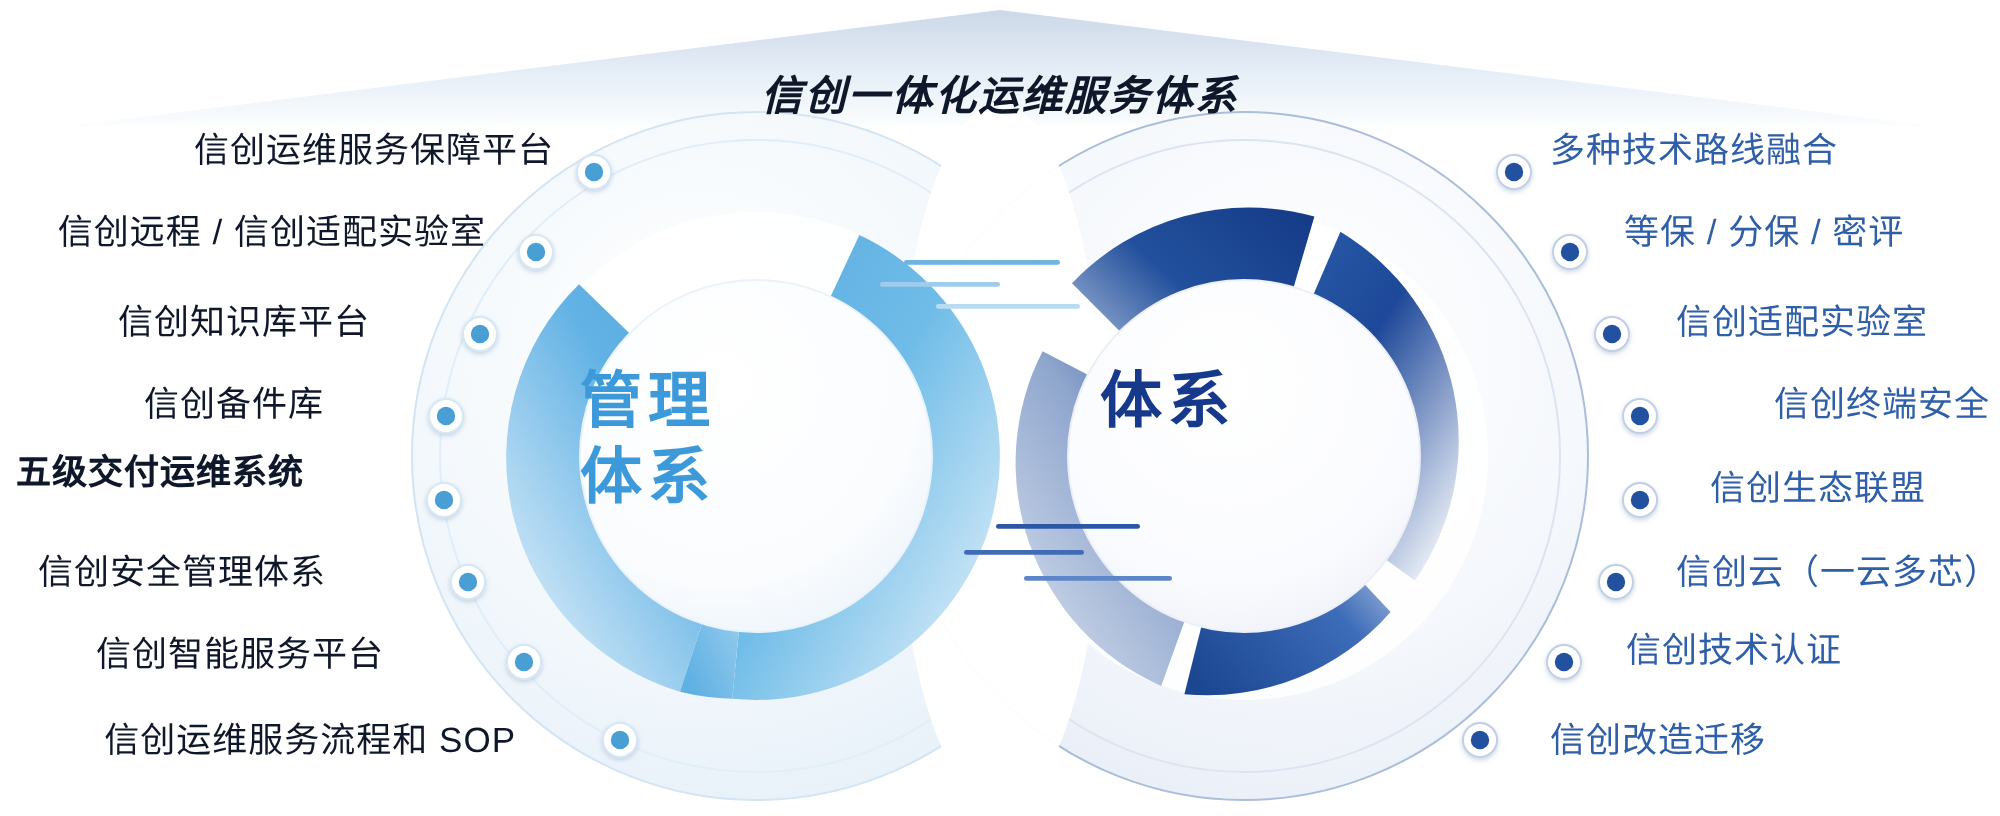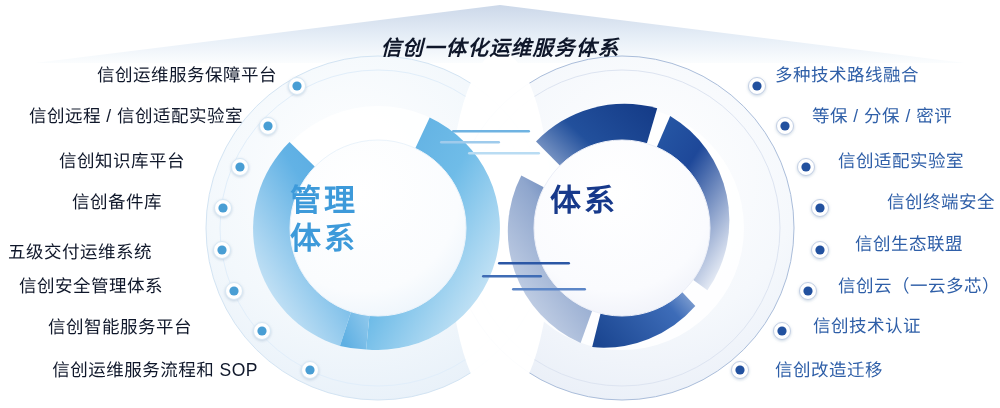--- a/index.html
+++ b/index.html
@@ -244,21 +244,21 @@
   </div>
   <div class="ring-text" id="ring-text-right">
     <div>体系</div>
   </div>
 
   <div id="labels-left">
       <div class="lbl lbl-left" style="top: 67px; right: 723px;">信创运维服务保障平台</div>
       <div class="lbl lbl-left" style="top: 108px; right: 757px;">信创远程 / 信创适配实验室</div>
       <div class="lbl lbl-left" style="top: 153px; right: 815px;">信创知识库平台</div>
       <div class="lbl lbl-left" style="top: 194px; right: 838px;">信创备件库</div>
-      <div class="lbl lbl-left" style="top: 244px; right: 848px;">五级交付运维系统</div>
+      <div class="lbl lbl-left" style="top: 228px; right: 848px; font-weight: bold;">五级交付运维系统</div>
       <div class="lbl lbl-left" style="top: 278px; right: 837px; text-align: right;">信创安全管理体系</div>
       <div class="lbl lbl-left" style="top: 319px; right: 808px;">信创智能服务平台</div>
       <div class="lbl lbl-left" style="top: 362px; right: 742px;">信创运维服务流程和 SOP</div>
     </div>
   <div id="labels-right">
       <div class="lbl lbl-right" style="top: 67px; left: 775px;">多种技术路线融合</div>
       <div class="lbl lbl-right" style="top: 108px; left: 812px;">等保 / 分保 / 密评</div>
       <div class="lbl lbl-right" style="top: 153px; left: 838px;">信创适配实验室</div>
       <div class="lbl lbl-right" style="top: 194px; left: 857px; margin-left: 30px;">信创终端安全</div>
       <div class="lbl lbl-right" style="top: 236px; left: 855px;">信创生态联盟</div>

